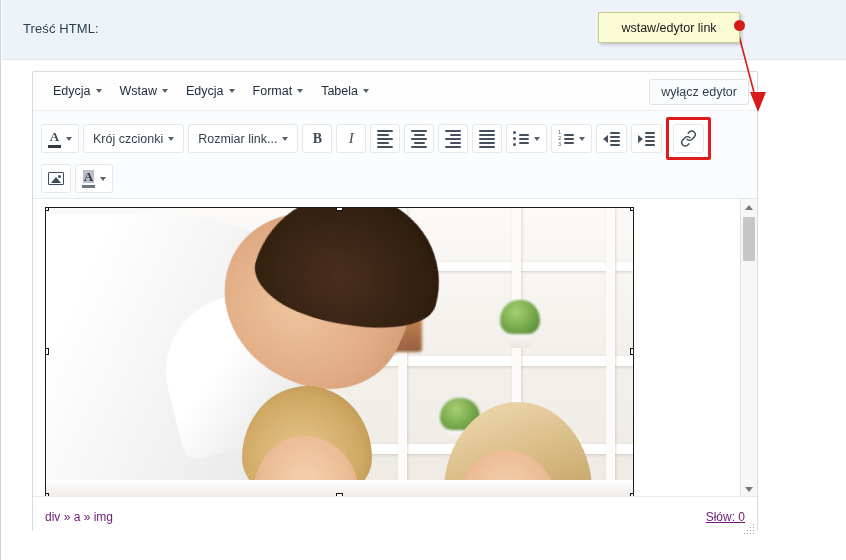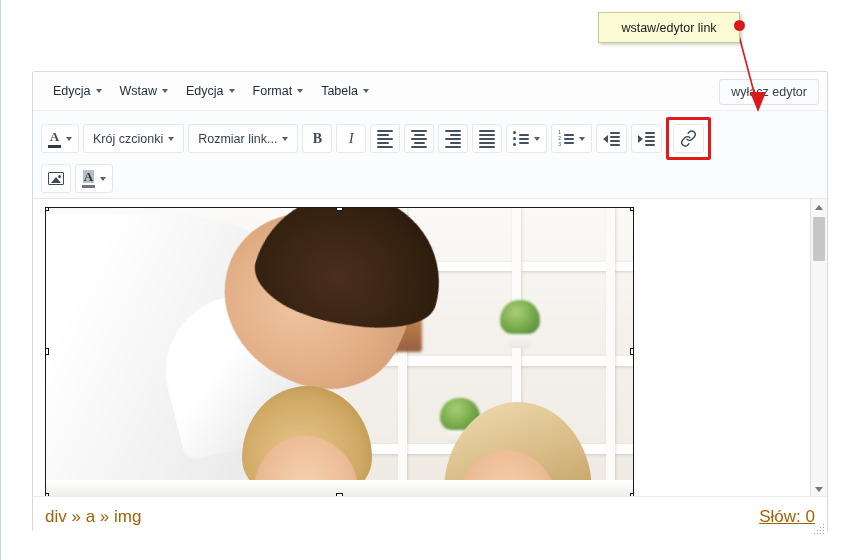--- a/index.html
+++ b/index.html
@@ -26,21 +26,21 @@
   }
   #page-title {
     position: absolute; left: 21px; top: 21px;
     font-size: 13px; color: #2c3e50;
     letter-spacing: .1px;
   }
 
   
   #editor-frame {
     position: absolute; left: 31px; top: 71px;
-    width: 796px; height: 461px;
+    width: 726px; height: 461px;
     background: #ffffff;
     border: 1px solid #d4dbe3;
     border-radius: 2px;
   }
 
   
   #menubar {
     position: relative;
     height: 39px;
     border-bottom: 1px solid #eceff3;
@@ -341,21 +341,21 @@
     cursor: pointer;
   }
 
   
   #statusbar {
     position: relative;
     height: 39px;
     background: #ffffff;
     display: flex; align-items: center;
     padding: 0 12px;
-    font-size: 17px; color: #a16207;
+    font-size: 12px; color: #701a75;
   }
   #path-breadcrumb { white-space: nowrap; }
   #word-count { margin-left: auto; white-space: nowrap; text-decoration: underline; }
   #resize-grip {
     position: absolute; right: 3px; bottom: 2px;
     width: 11px; height: 11px;
     background-image:
       radial-gradient(#9aa2ab 36%, transparent 38%);
     background-size: 3px 3px;
     clip-path: polygon(100% 0, 100% 100%, 0 100%);
@@ -384,20 +384,23 @@
     width: 846px; height: 560px;
     pointer-events: none;
     z-index: 29;
   }
 </style>
 </head>
 <body>
 
 <div id="page">
 
+  <div id="header-strip">
+    <div id="page-title">Treść HTML:</div>
+  </div>
 
   <div id="editor-frame">
 
     <div id="menubar">
       <div class="menu-item">
         <span>Edycja</span>
         <span class="caret"></span>
       </div>
       <div class="menu-item">
         <span>Wstaw</span>

